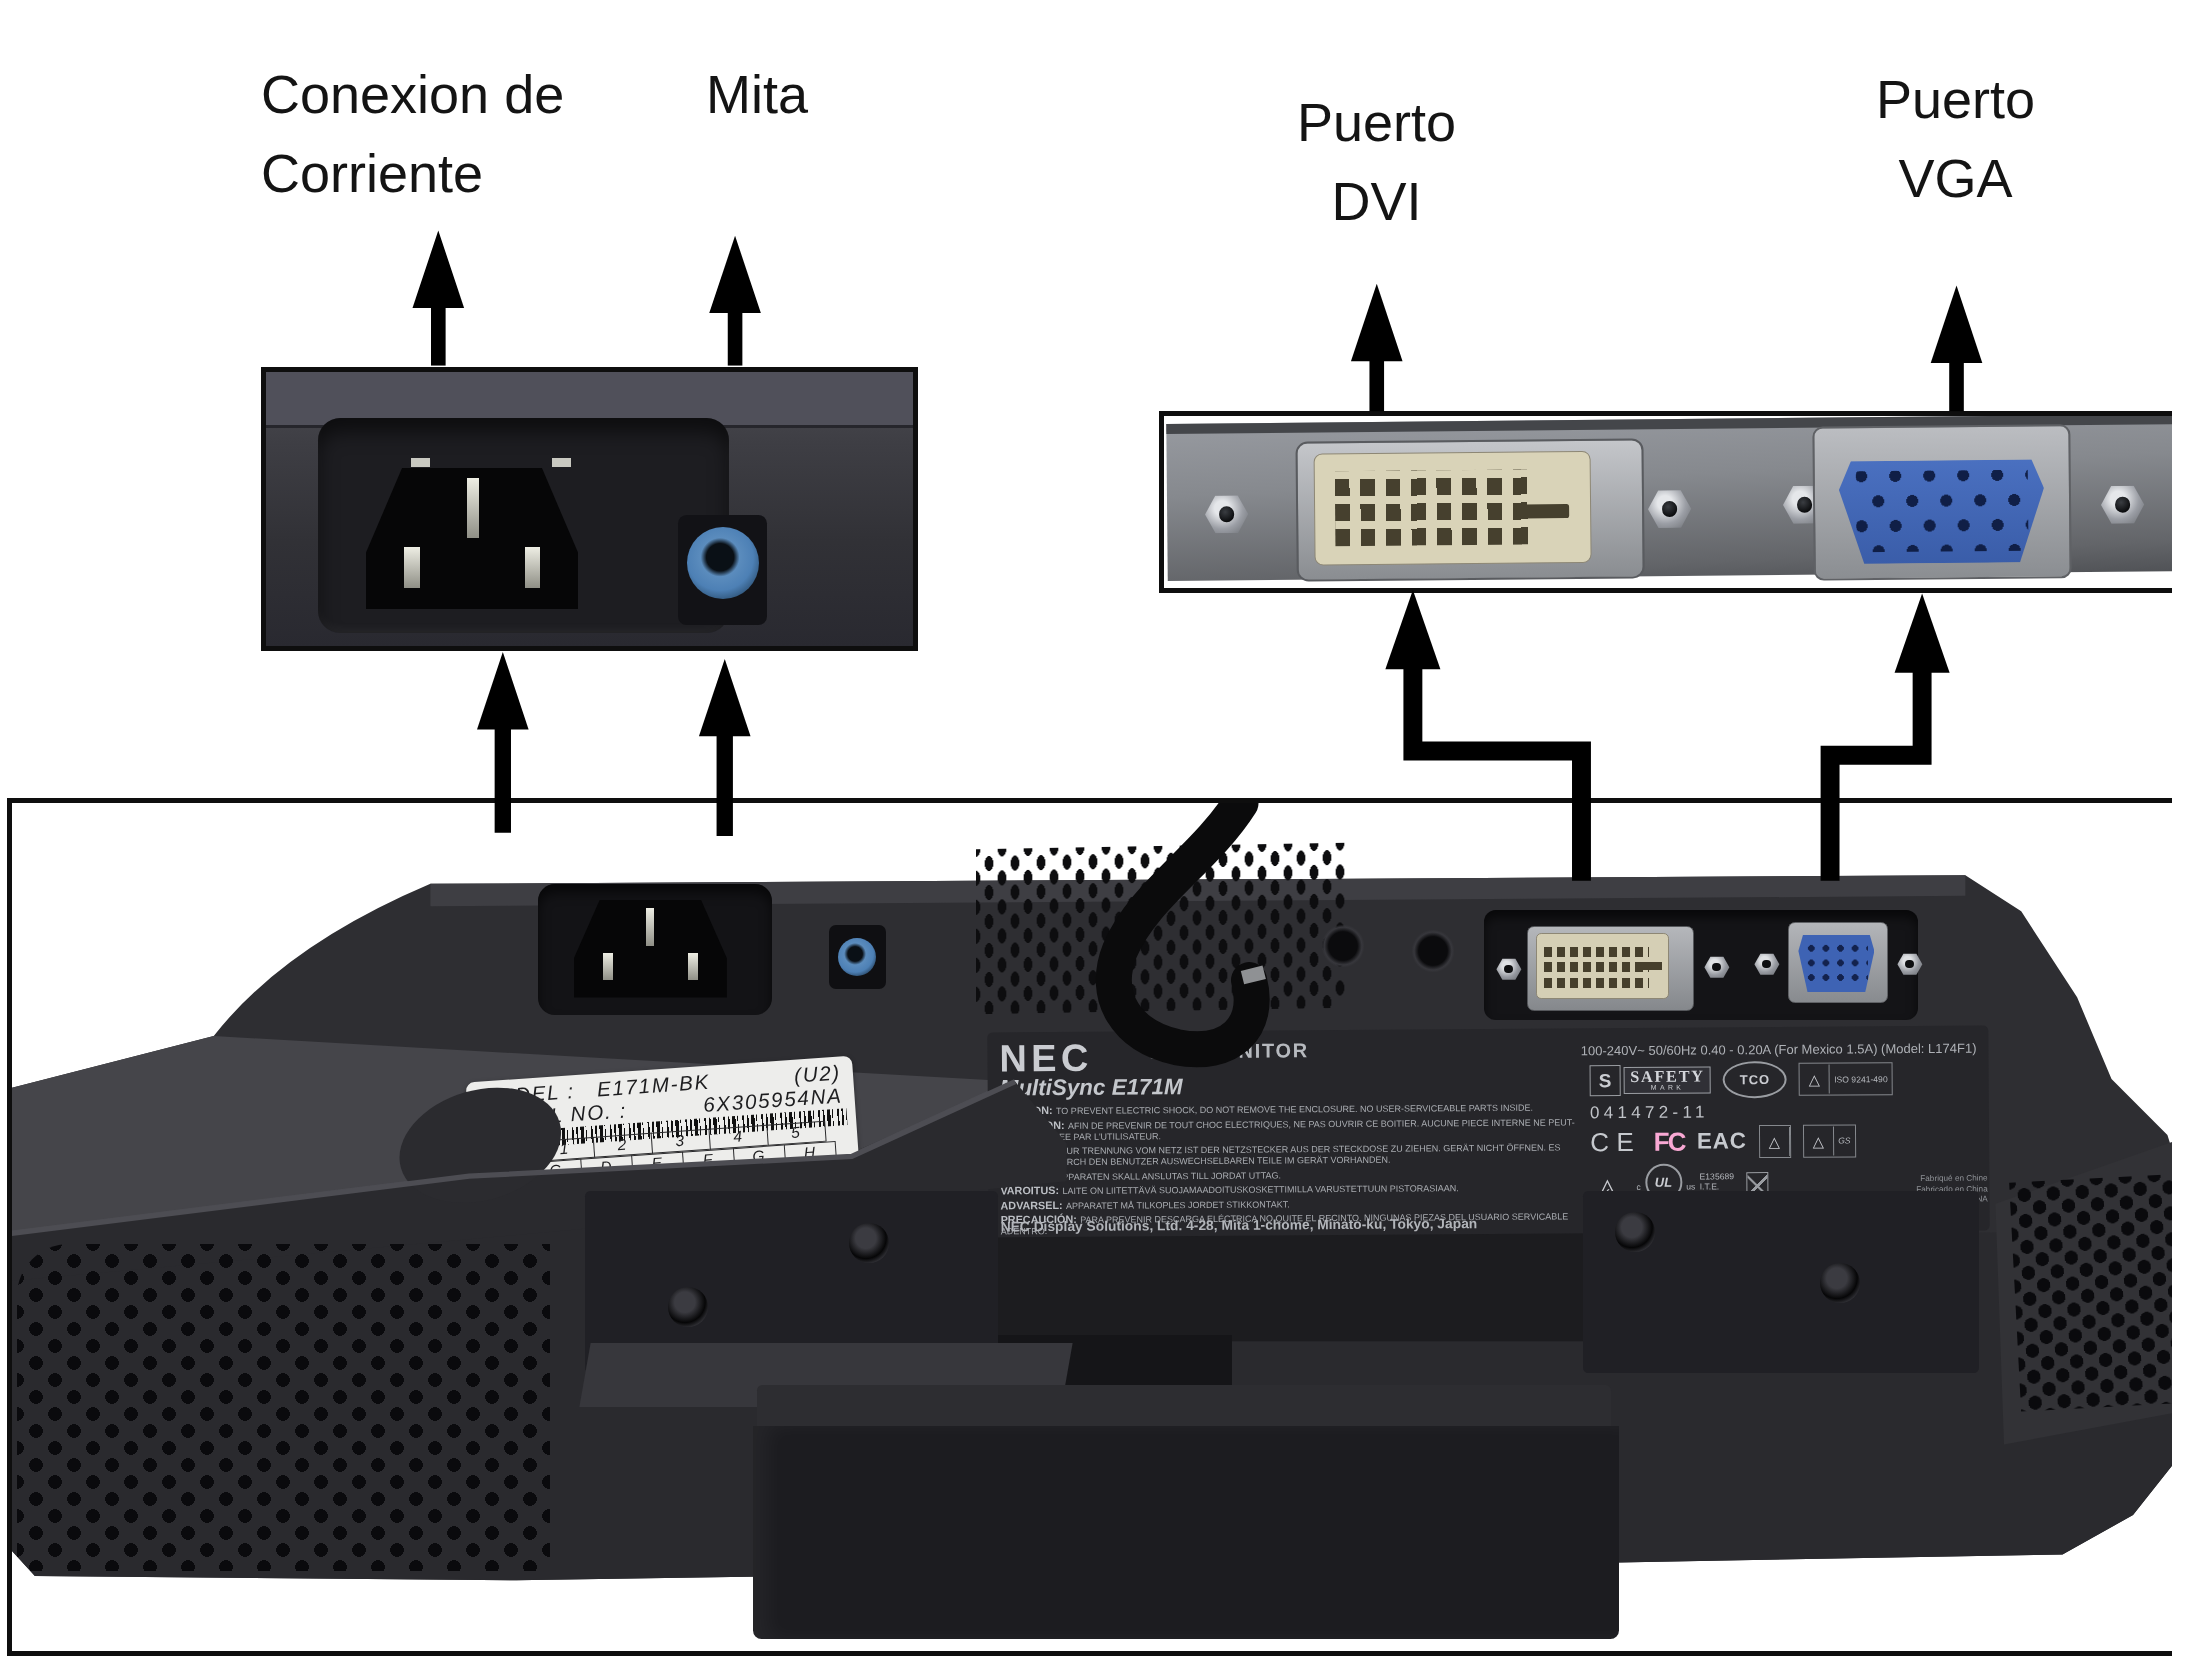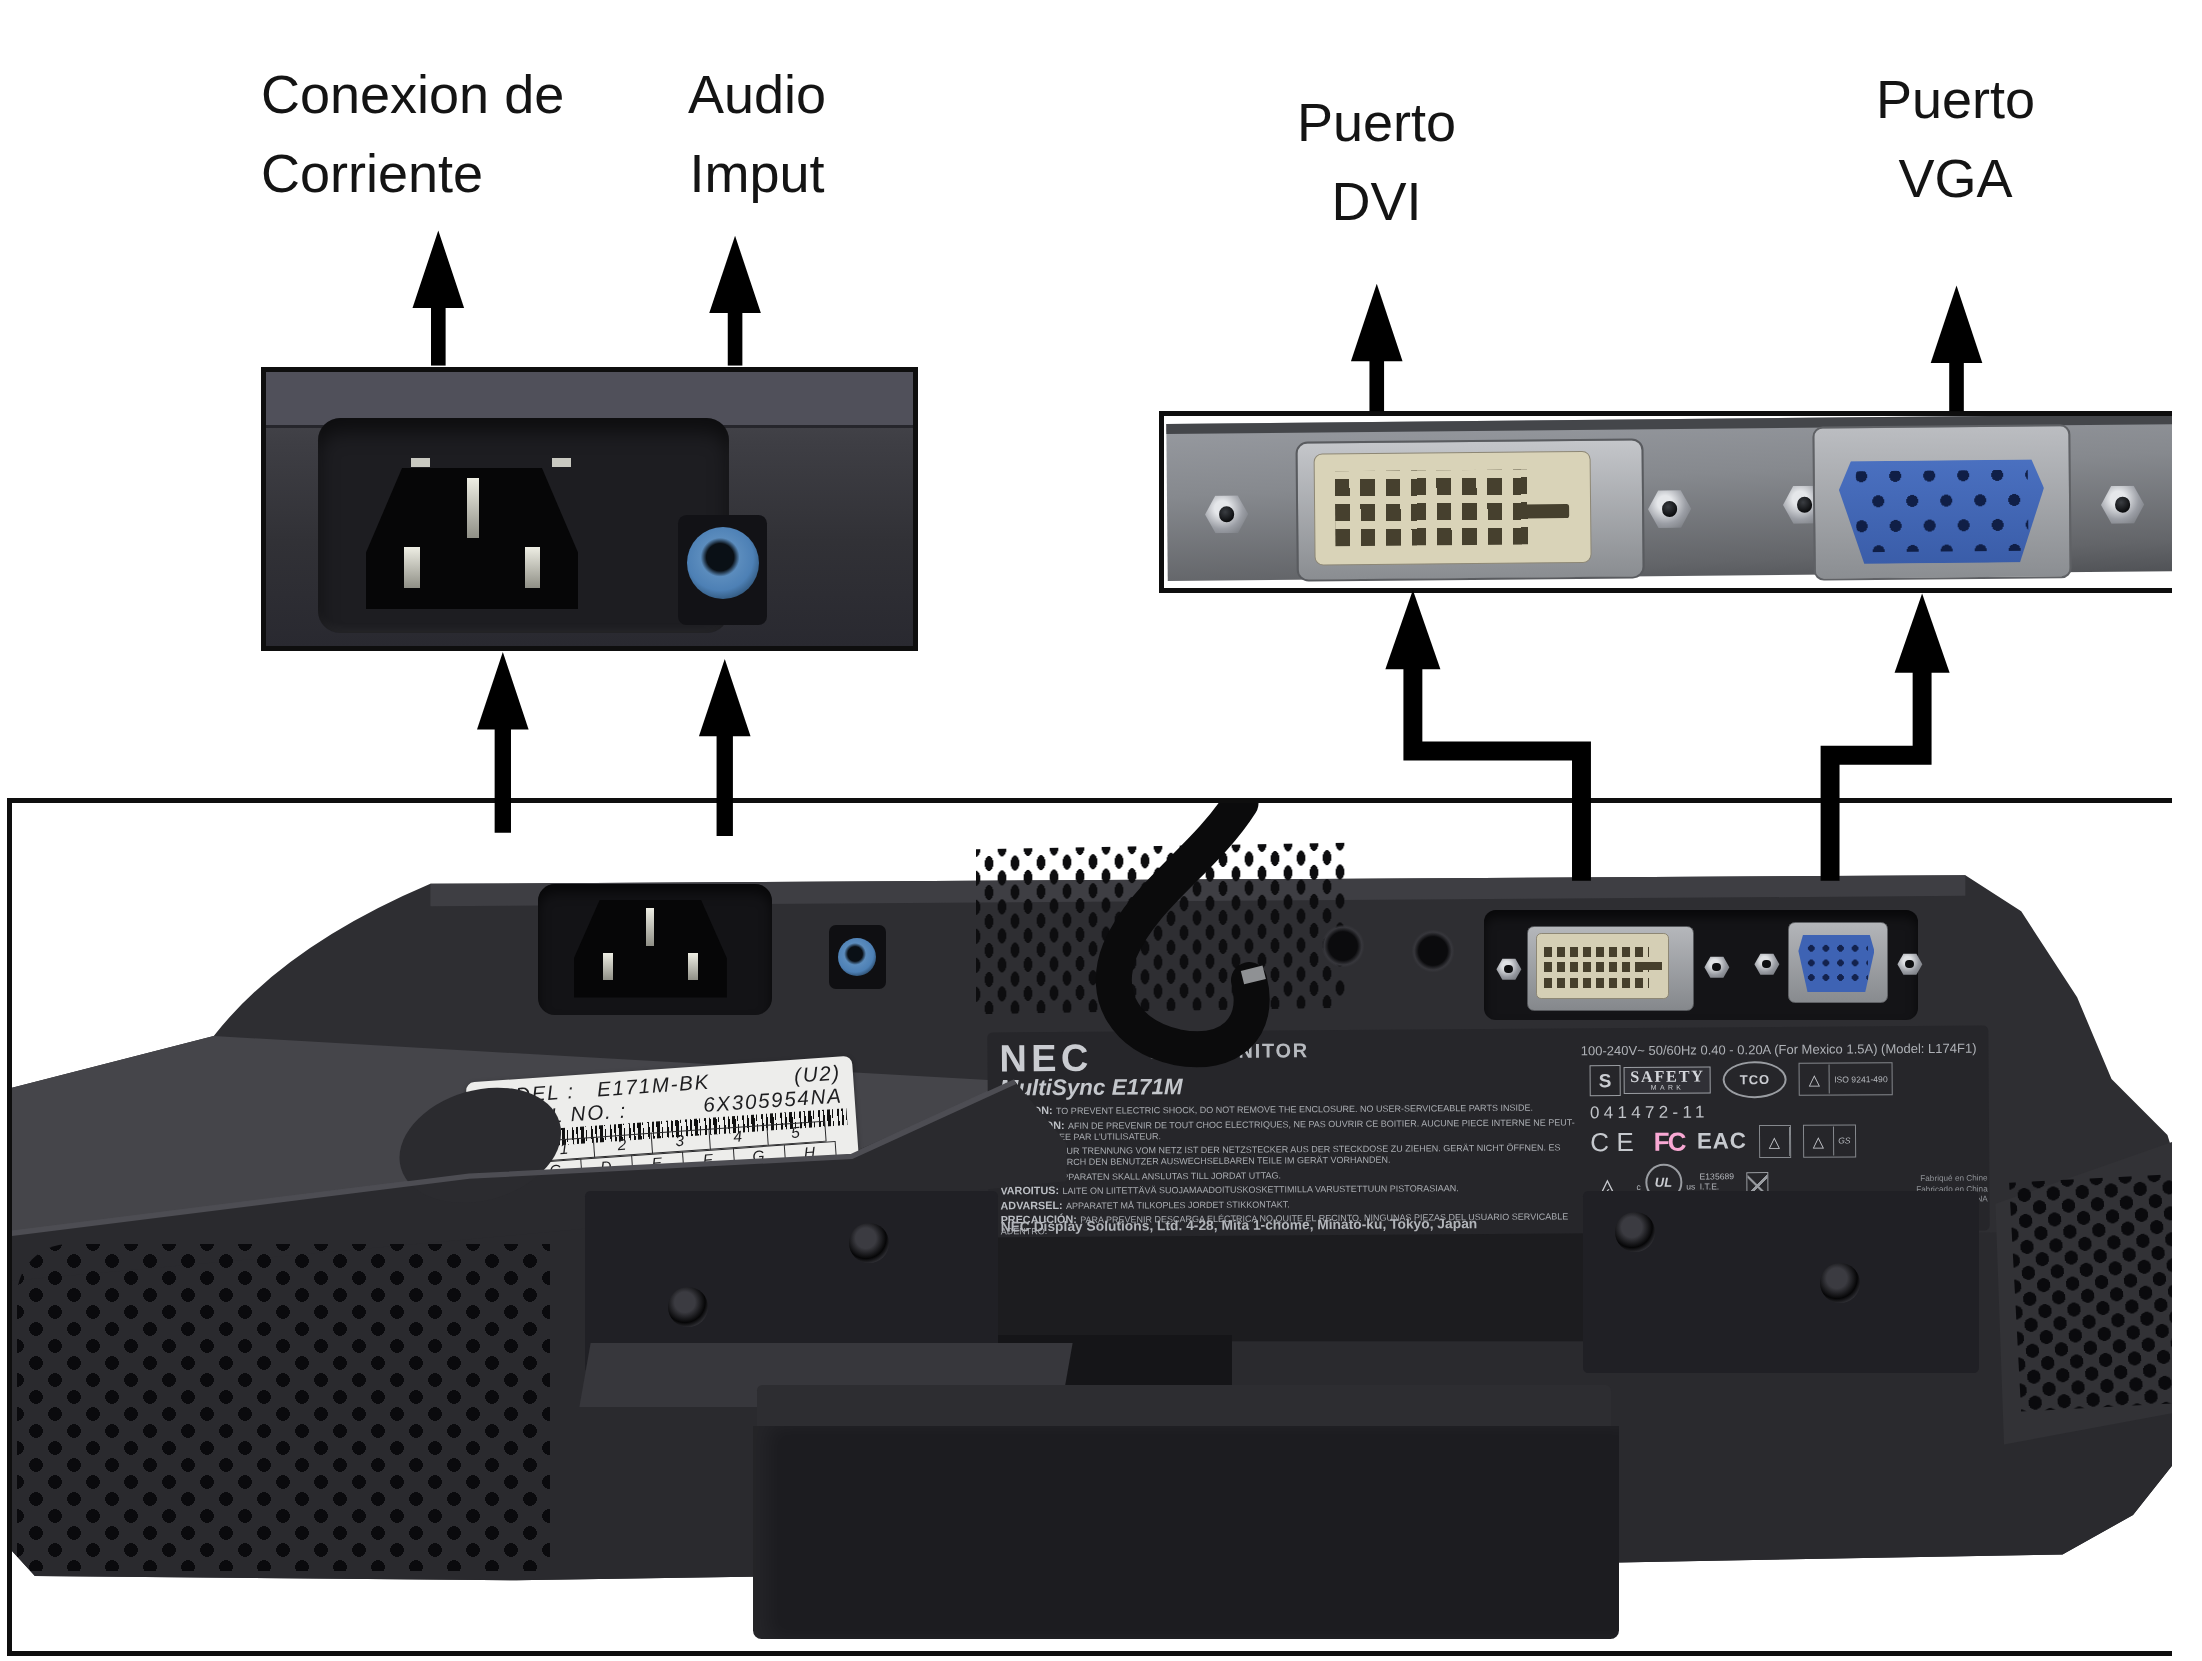--- a/index.html
+++ b/index.html
@@ -178,22 +178,21 @@
 </head>
 <body>
 
 <div class="page">
 
   <div class="anno" id="label-power">
     <div>Conexion de</div>
     <div>Corriente</div>
   </div>
   <div class="anno" id="label-audio">
-    <div>Audio</div>
-    <div>Imput</div>
+    <div>Mita</div>
   </div>
   <div class="anno" id="label-dvi">
     <div>Puerto</div>
     <div>DVI</div>
   </div>
   <div class="anno" id="label-vga">
     <div>Puerto</div>
     <div>VGA</div>
   </div>
 

